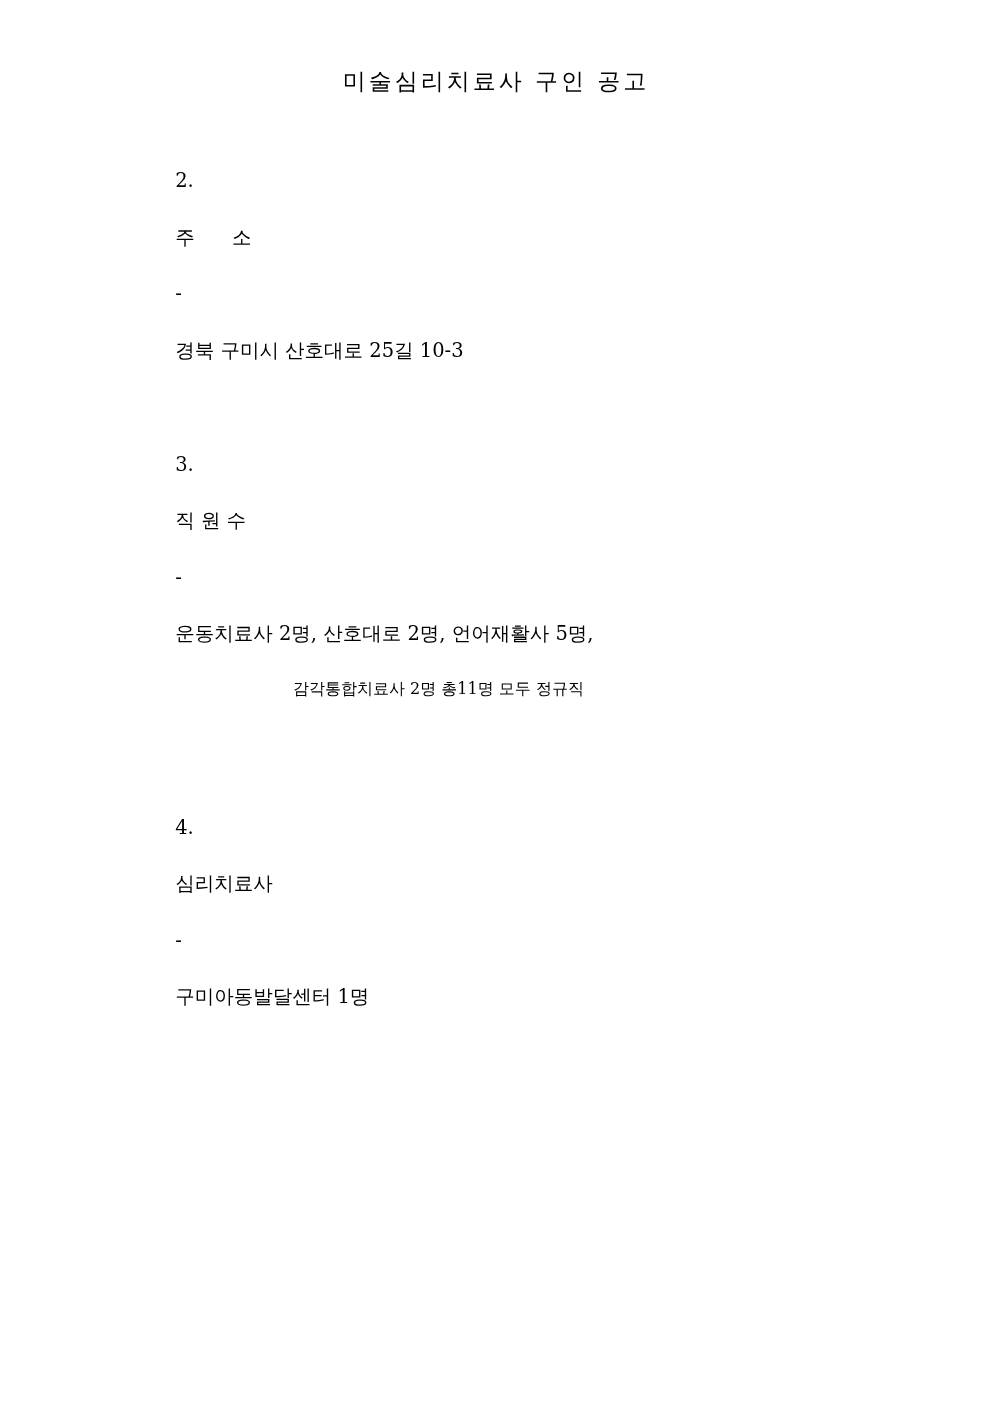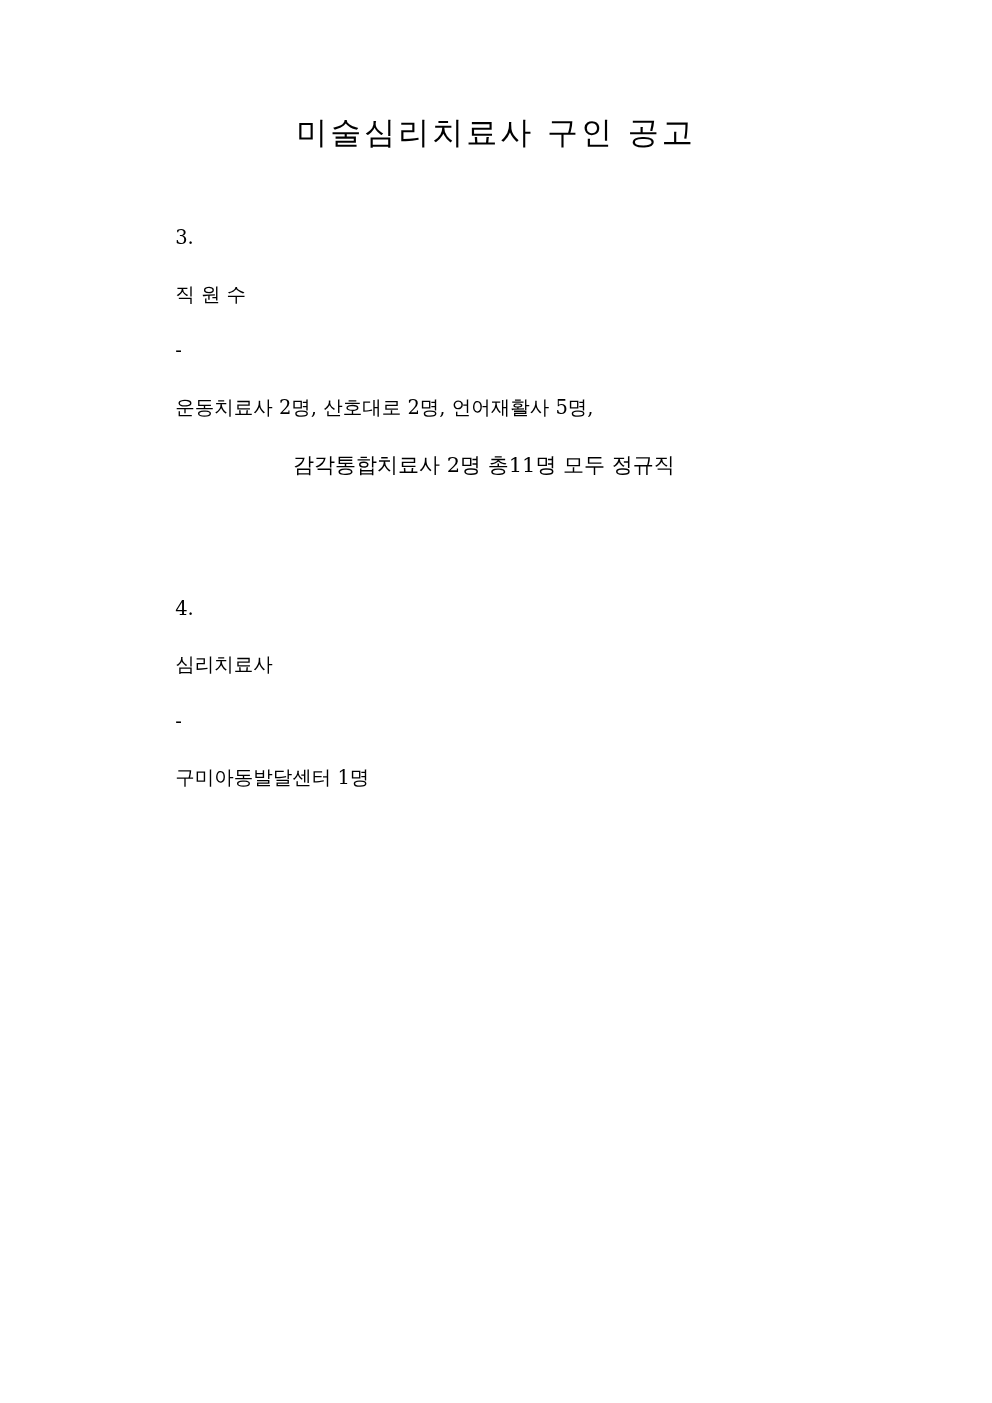--- a/index.html
+++ b/index.html
@@ -17,24 +17,24 @@
   }
   .page {
     width: 992px;
     height: 1403px;
     box-sizing: border-box;
     padding: 0;
     position: relative;
   }
   .doc-title {
     text-align: center;
-    font-size: 31px;
+    font-size: 23px;
     letter-spacing: 3px;
     margin: 0;
-    padding-top: 112px;
+    padding-top: 66px;
     font-weight: normal;
     color: #000;
   }
   .body-block {
     padding-left: 138px;
     padding-right: 60px;
     padding-top: 42px;
   }
   .item {
     font-size: 19.5px;
@@ -49,36 +49,45 @@
     display: inline;
   }
   .item .dash {
     display: inline;
   }
   .item .value {
     display: inline;
   }
   .cont-line {
     display: block;
-    font-size: 21px;
+    font-size: 16px;
     line-height: 1.45;
   }
   .indent-1 { padding-left: 155px; }
   .gap-extra { margin-bottom: 62px; }
 </style>
 </head>
 <body>
 
 <div class="page">
 
   <h1 class="doc-title">미술심리치료사 구인 공고</h1>
 
   <div class="body-block">
 
 
+    <div class="item">
+      <span class="num">2.</span>
+      <span> </span>
+      <span class="label">주      소</span>
+      <span> </span>
+      <span class="dash">-</span>
+      <span> </span>
+      <span class="value">경북 구미시 산호대로 25길 10-3</span>
+    </div>
 
     <div class="item">
       <span class="num">3.</span>
       <span> </span>
       <span class="label">직 원 수</span>
       <span> </span>
       <span class="dash">-</span>
       <span> </span>
       <span class="value">운동치료사 2명, 산호대로 2명, 언어재활사 5명,</span>
       <span class="cont-line indent-1">감각통합치료사 2명 총11명 모두 정규직</span>

